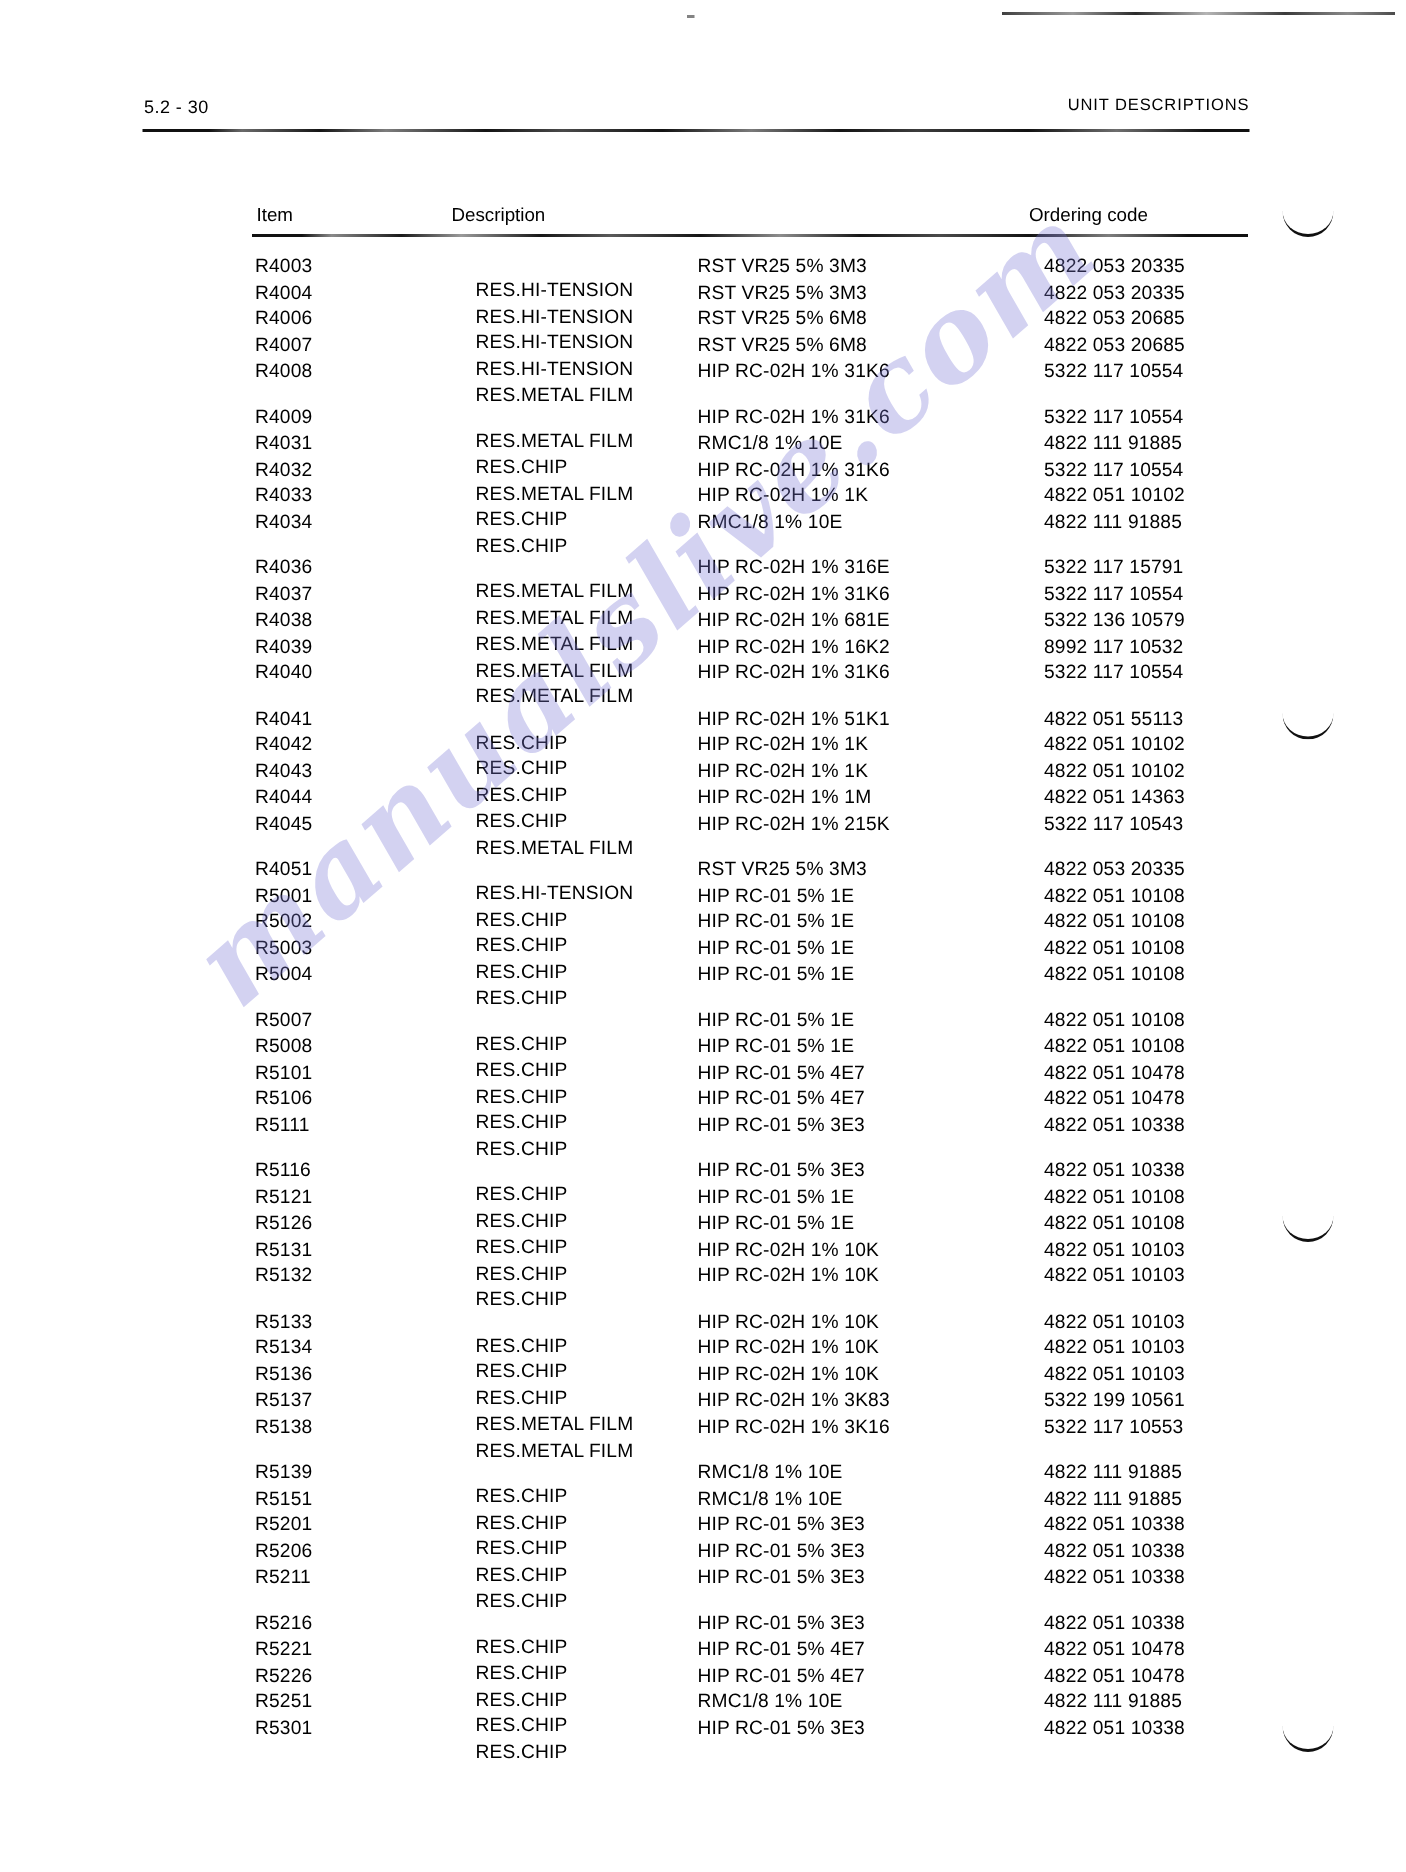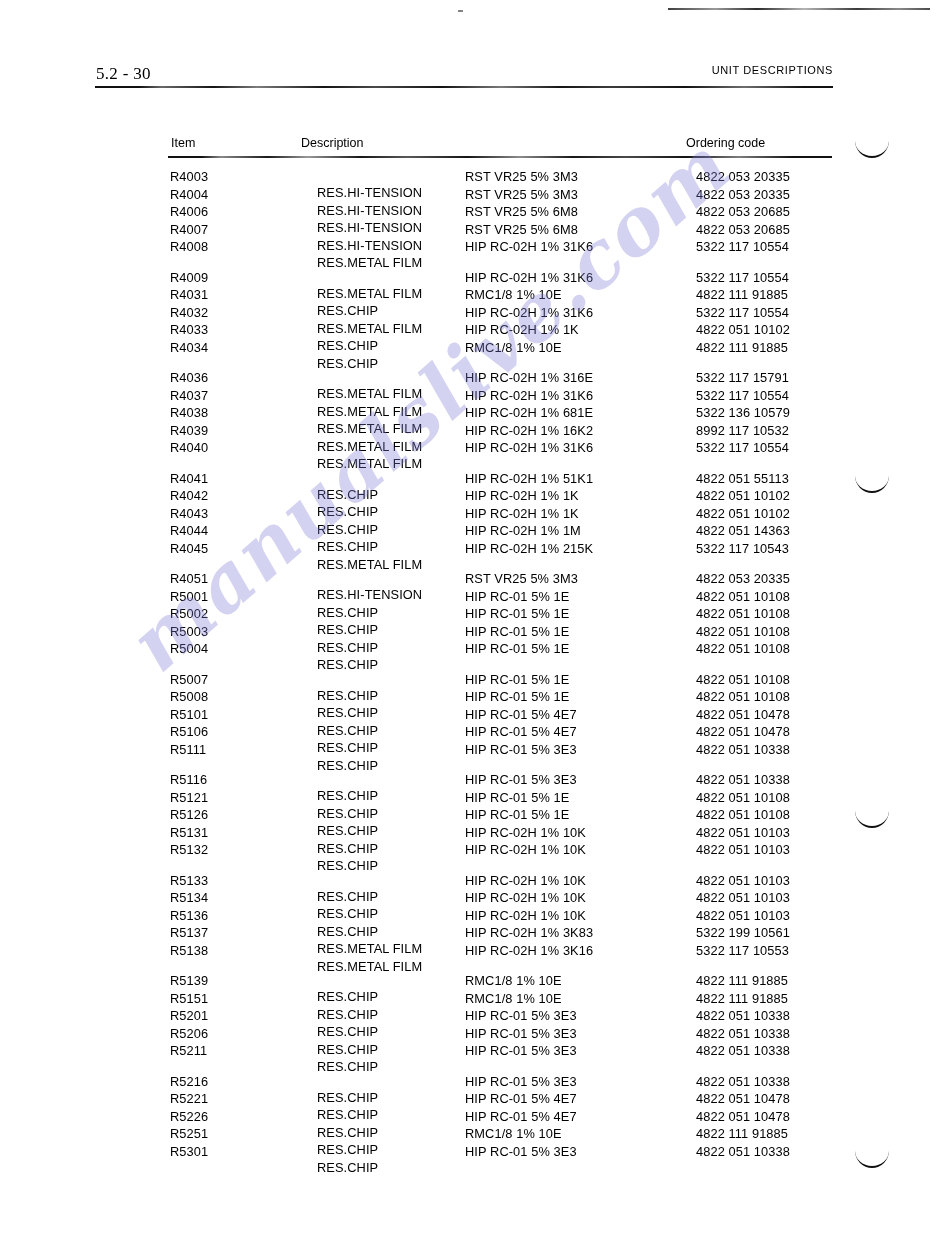--- a/index.html
+++ b/index.html
@@ -53,24 +53,23 @@
     height: 16px;
     border-bottom: 2.3px solid #111;
     border-radius: 0 0 52% 52% / 0 0 100% 100%;
   }
 
   
   .page-folio {
     position: absolute;
     left: 96px;
     top: 64px;
-    font-size: 17px;
+    font-size: 12px;
     letter-spacing: 0.3px;
     white-space: nowrap;
-    font-family: Liberation Serif, serif;
   }
   .header-title {
     position: absolute;
     right: 104px;
     top: 64px;
     font-size: 11px;
     letter-spacing: 0.6px;
     white-space: nowrap;
   }
   .header-rule {

